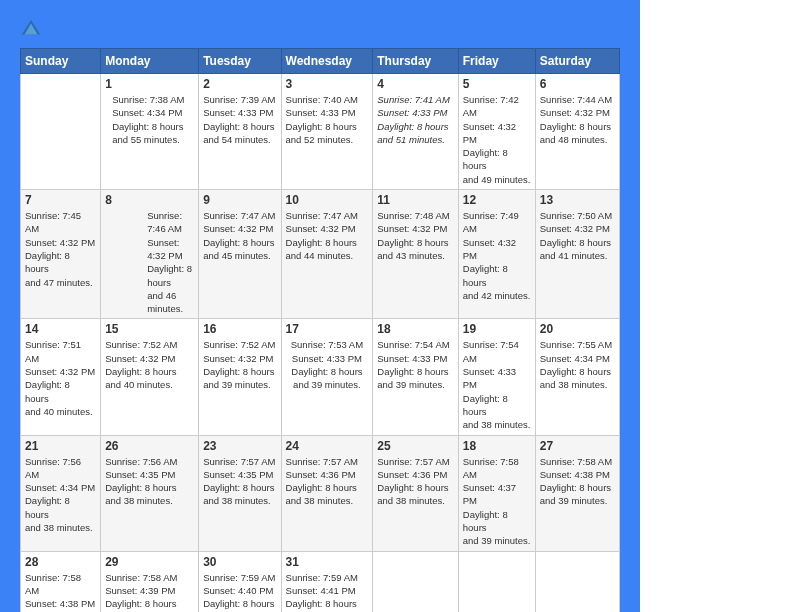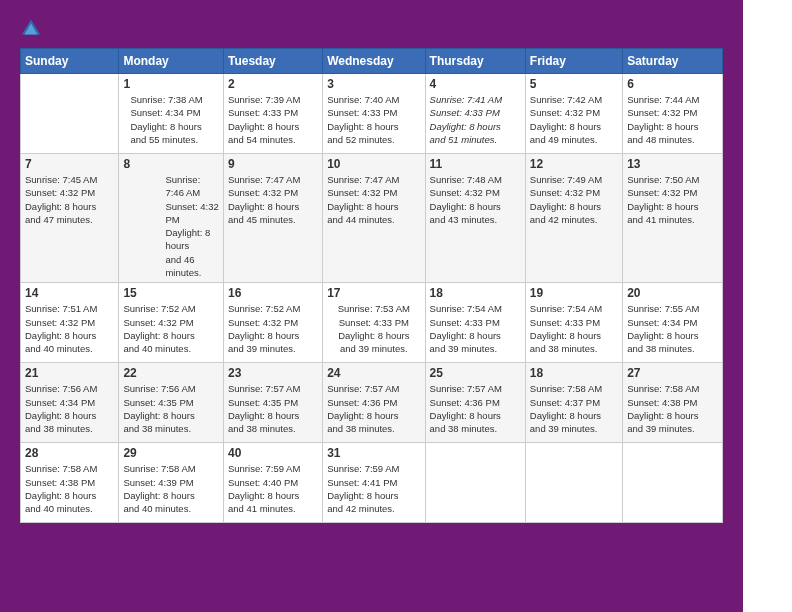--- a/index.html
+++ b/index.html
@@ -4,23 +4,23 @@
   <style>
     * { box-sizing: border-box; margin: 0; padding: 0; }
     body {
       font-family: Arial, sans-serif;
       background: #fff;
       width: 792px;
       height: 612px;
       overflow: hidden;
     }
     .page {
-      width: 743px;
+      width: 640px;
       height: 612px;
-      background: #701a75;
+      background: #3b82f6;
       padding: 18px 20px 12px 20px;
     }
     .header {
       display: flex;
       justify-content: space-between;
       align-items: flex-start;
       margin-bottom: 8px;
     }
     .logo {
       display: flex;
@@ -283,21 +283,21 @@
         </tr>
         <tr>
           <td>
             <span class="day-num">21</span>
             <div class="day-info" style="white-space: pre-line;">Sunrise: 7:56 AM
 Sunset: 4:34 PM
 Daylight: 8 hours
 and 38 minutes.</div>
           </td>
           <td>
-            <span class="day-num">22</span>
+            <span class="day-num">26</span>
             <div class="day-info" style="white-space: pre-line;">Sunrise: 7:56 AM
 Sunset: 4:35 PM
 Daylight: 8 hours
 and 38 minutes.</div>
           </td>
           <td>
             <span class="day-num">23</span>
             <div class="day-info" style="white-space: pre-line;">Sunrise: 7:57 AM
 Sunset: 4:35 PM
 Daylight: 8 hours
@@ -341,21 +341,21 @@
 and 40 minutes.</div>
           </td>
           <td>
             <span class="day-num">29</span>
             <div class="day-info" style="white-space: pre-line;">Sunrise: 7:58 AM
 Sunset: 4:39 PM
 Daylight: 8 hours
 and 40 minutes.</div>
           </td>
           <td>
-            <span class="day-num">40</span>
+            <span class="day-num">30</span>
             <div class="day-info" style="white-space: pre-line;">Sunrise: 7:59 AM
 Sunset: 4:40 PM
 Daylight: 8 hours
 and 41 minutes.</div>
           </td>
           <td>
             <span class="day-num">31</span>
             <div class="day-info" style="white-space: pre-line;">Sunrise: 7:59 AM
 Sunset: 4:41 PM
 Daylight: 8 hours

